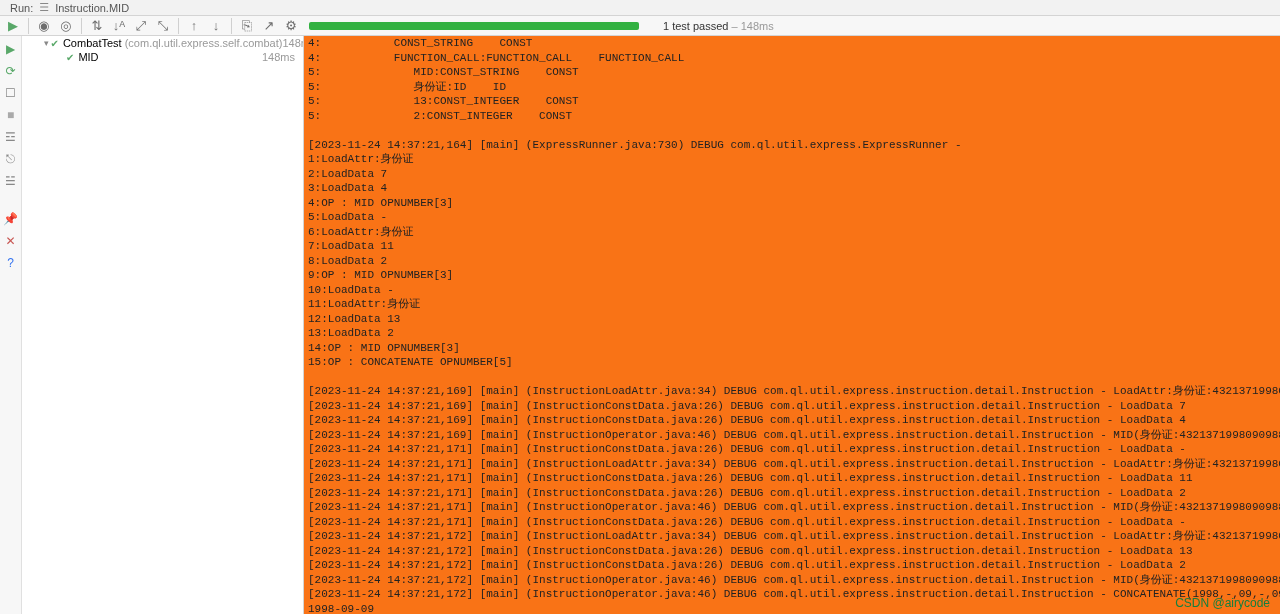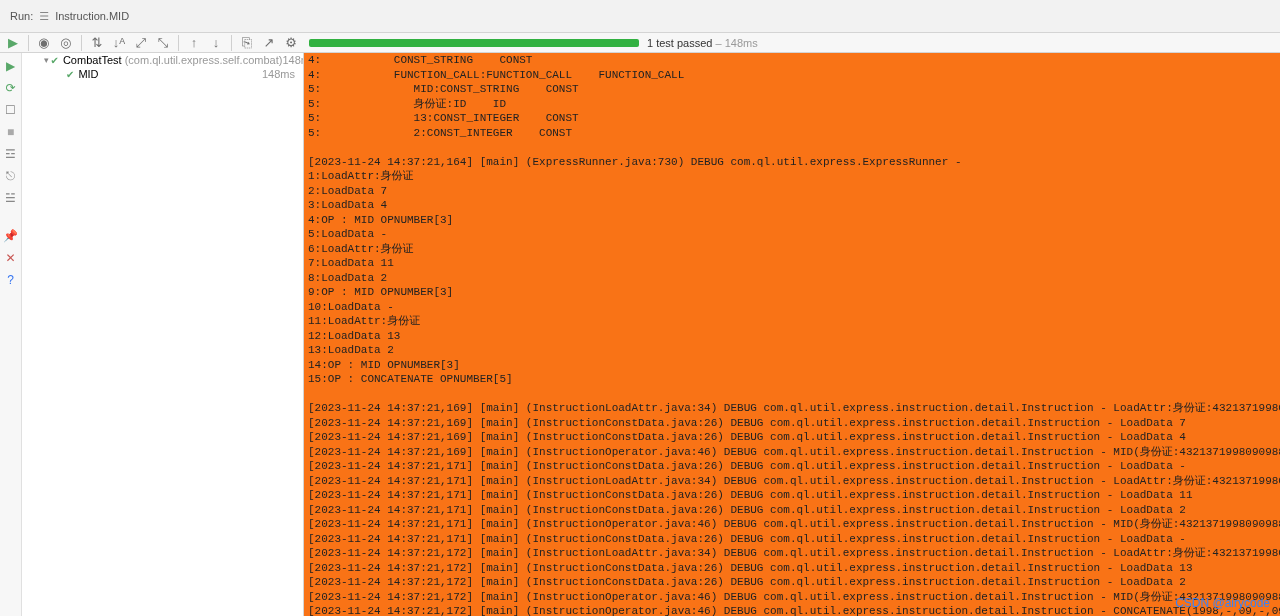--- a/index.html
+++ b/index.html
@@ -7,21 +7,21 @@
       font-family: "Segoe UI", Arial, sans-serif;
       font-size: 12px;
       background: #fff;
       color: #333;
       overflow: hidden;
       width: 1280px;
       height: 616px;
       position: relative;
     }
     .tab-bar {
-      height: 33px;
+      height: 16px;
       background: #f2f2f2;
       border-bottom: 1px solid #d4d4d4;
       display: flex;
       align-items: center;
       padding-left: 4px;
       font-size: 11px;
       color: #555;
     }
     .tab-label { padding: 1px 6px; }
     .toolbar {
@@ -37,21 +37,21 @@
     .toolbar-right { display: flex; align-items: center; gap: 4px; flex: 1; }
     .tb-icon {
       width: 18px; height: 18px;
       display: flex; align-items: center; justify-content: center;
       cursor: pointer;
       color: #6e6e6e;
       font-size: 13px;
     }
     .tb-sep { width: 1px; height: 16px; background: #d0d0d0; margin: 0 2px; }
     .play-icon { color: #59a869; }
-    .progress-area { display: flex; align-items: center; flex: 1; gap: 8px; }
+    .progress-area { display: flex; align-items: center; flex: 1; gap: 24px; }
     .progress-bar {
       height: 8px;
       background: #e0e0e0;
       border-radius: 2px;
       flex: 0 0 330px;
       overflow: hidden;
     }
     .progress-fill { height: 100%; width: 100%; background: #32b141; }
     .test-status { font-size: 11px; color: #333; }
     .test-time { color: #999; }
@@ -101,21 +101,21 @@
       font-size: 11px;
       line-height: 14.5px;
       padding: 0 4px;
       color: #222;
       white-space: pre;
     }
     .watermark {
       position: absolute;
       right: 10px;
       bottom: 6px;
-      color: #3b82f6;
+      color: #15803d;
       font-size: 12px;
       pointer-events: none;
     }
   </style>
 </head>
 <body>
 
 <div class="tab-bar">
   <span class="tab-label">Run:</span>
   <span style="color:#888">☰</span>

